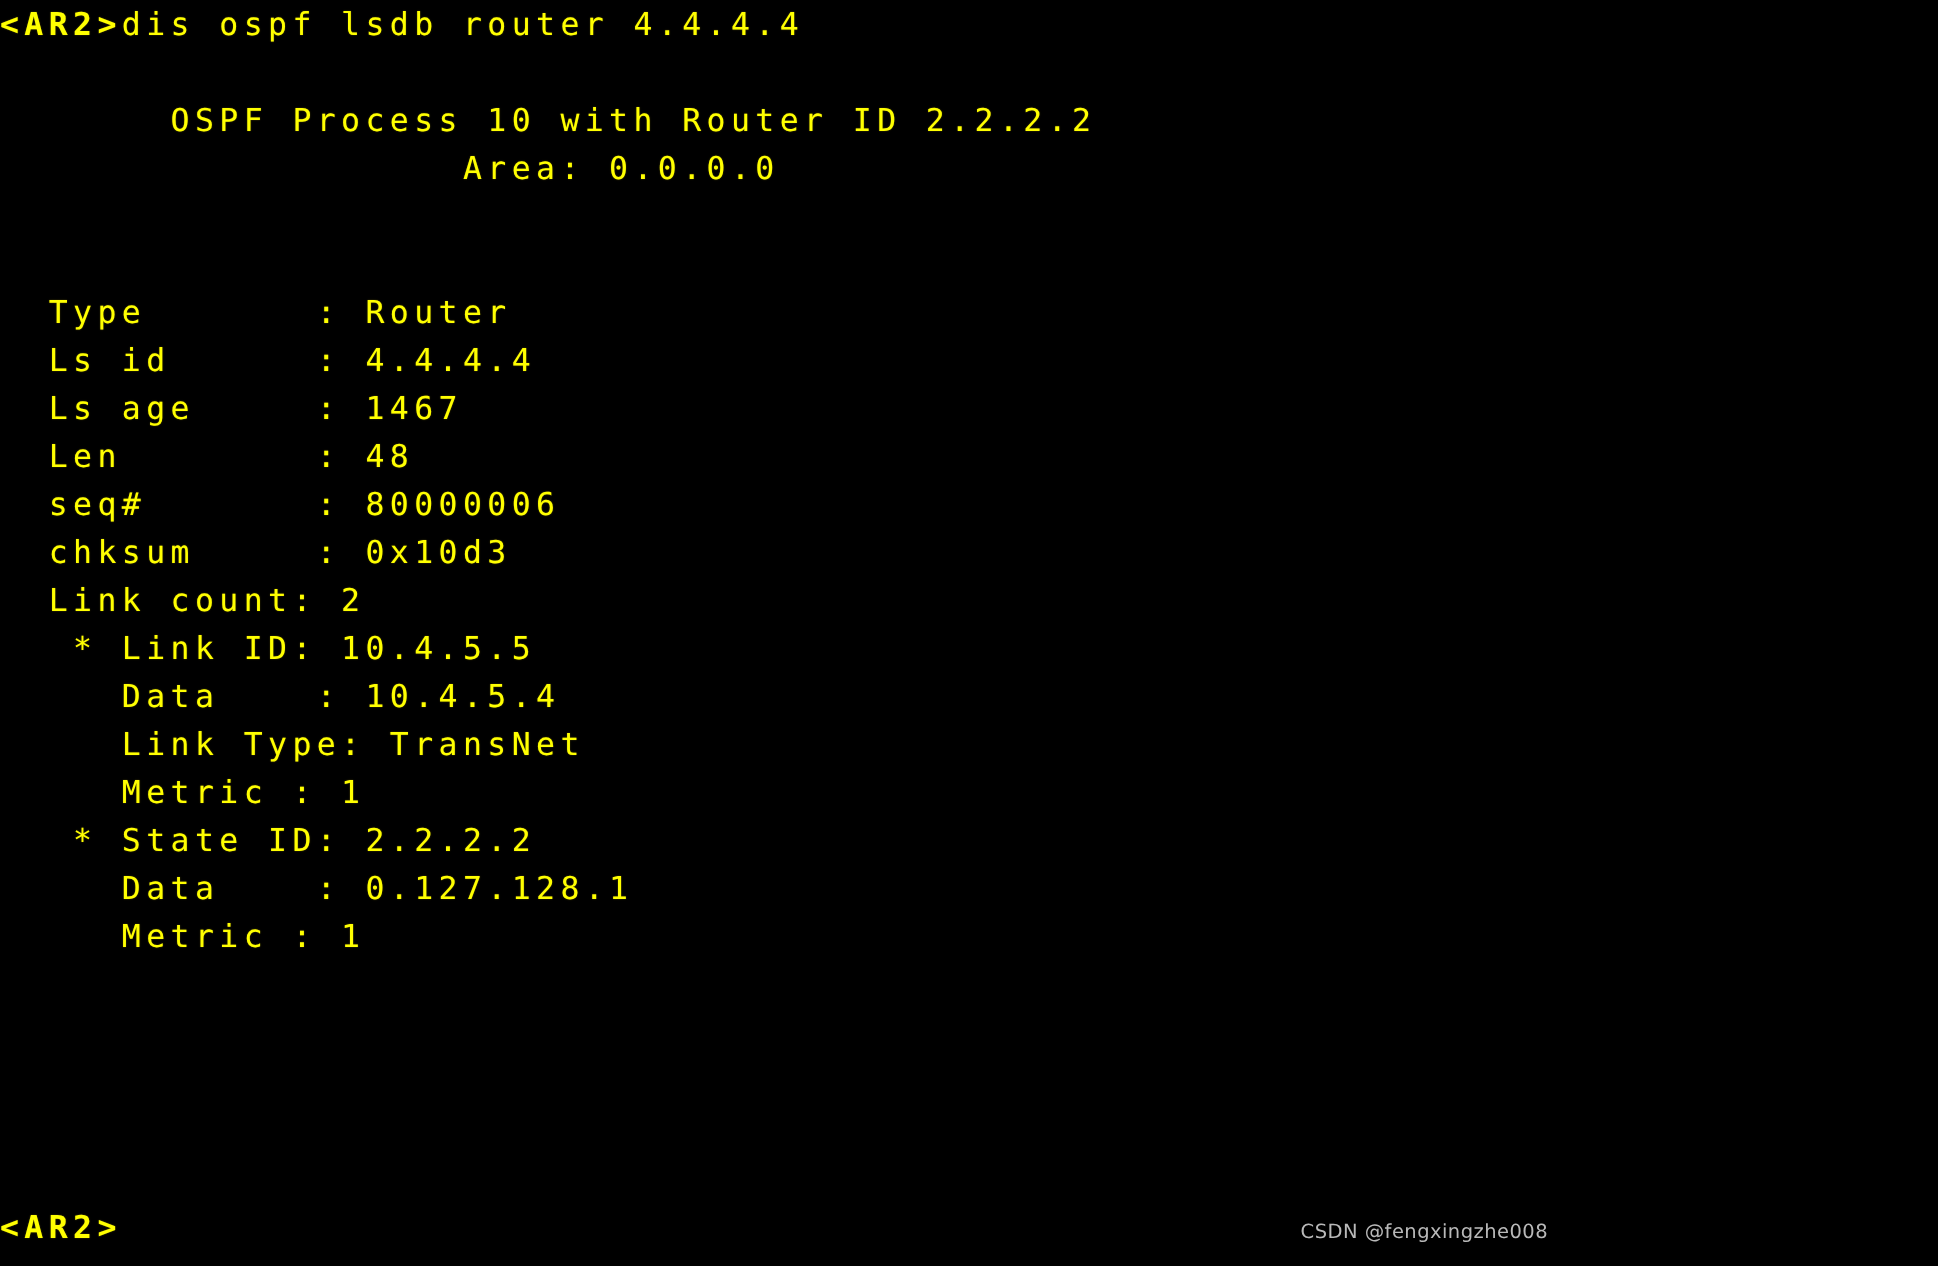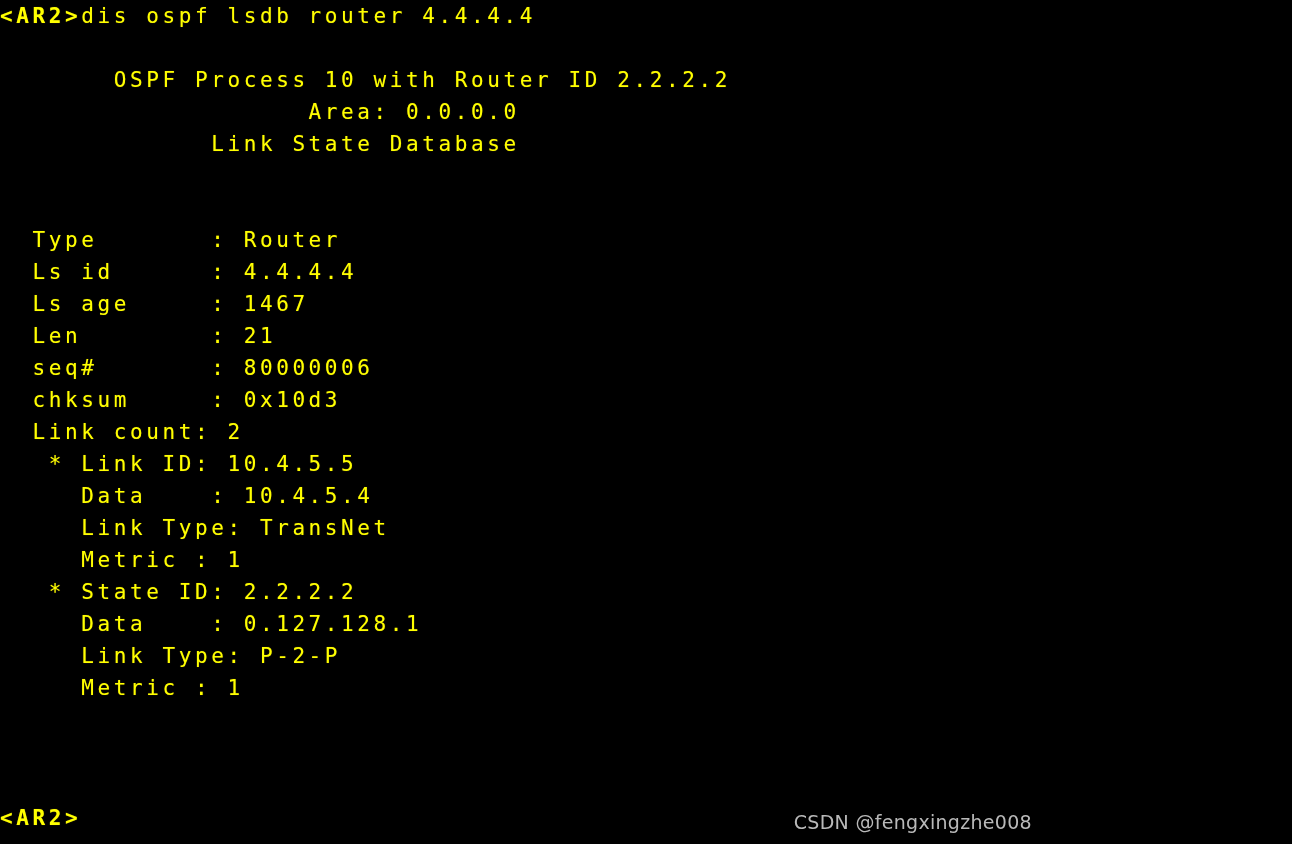--- a/index.html
+++ b/index.html
@@ -66,62 +66,60 @@
     color: #ffff00;
     text-shadow: 0 0 1px rgba(180, 160, 0, 0.55);
   }
 
   
   .watermark {
     position: absolute;
     right: 16px;
     top: 810px;
     font-family: "DejaVu Sans", "Liberation Sans", sans-serif;
-    font-size: 19px;
+    font-size: 13px;
     line-height: 24px;
     letter-spacing: 0.3px;
     color: #c9c9c9;
     white-space: pre;
     opacity: 0.92;
   }
 </style>
 </head>
 <body>
 
 <div id="terminal">
 
   <div class="screen-body">
 
     <div class="line"><span class="prompt-token">&lt;AR2&gt;</span><span class="command-text">dis ospf lsdb router 4.4.4.4</span></div>
 
     <div class="line blank"></div>
 
     <div class="line">       OSPF Process 10 with Router ID 2.2.2.2</div>
     <div class="line">                   Area: 0.0.0.0</div>
-    <div class="line">             Link State Database</div>
 
     <div class="line blank"></div>
     <div class="line blank"></div>
 
     <div class="line">  Type       : Router</div>
     <div class="line">  Ls id      : 4.4.4.4</div>
     <div class="line">  Ls age     : 1467</div>
-    <div class="line">  Len        : 21</div>
+    <div class="line">  Len        : 48</div>
     <div class="line">  seq#       : 80000006</div>
     <div class="line">  chksum     : 0x10d3</div>
     <div class="line">  Link count: 2</div>
 
     <div class="line">   * Link ID: 10.4.5.5</div>
     <div class="line">     Data    : 10.4.5.4</div>
     <div class="line">     Link Type: TransNet</div>
     <div class="line">     Metric : 1</div>
 
     <div class="line">   * State ID: 2.2.2.2</div>
     <div class="line">     Data    : 0.127.128.1</div>
-    <div class="line">     Link Type: P-2-P</div>
     <div class="line">     Metric : 1</div>
 
   </div>
 
   <div class="prompt-line-bottom">&lt;AR2&gt;</div>
 
   <div class="watermark">CSDN @fengxingzhe008</div>
 
 </div>
 

